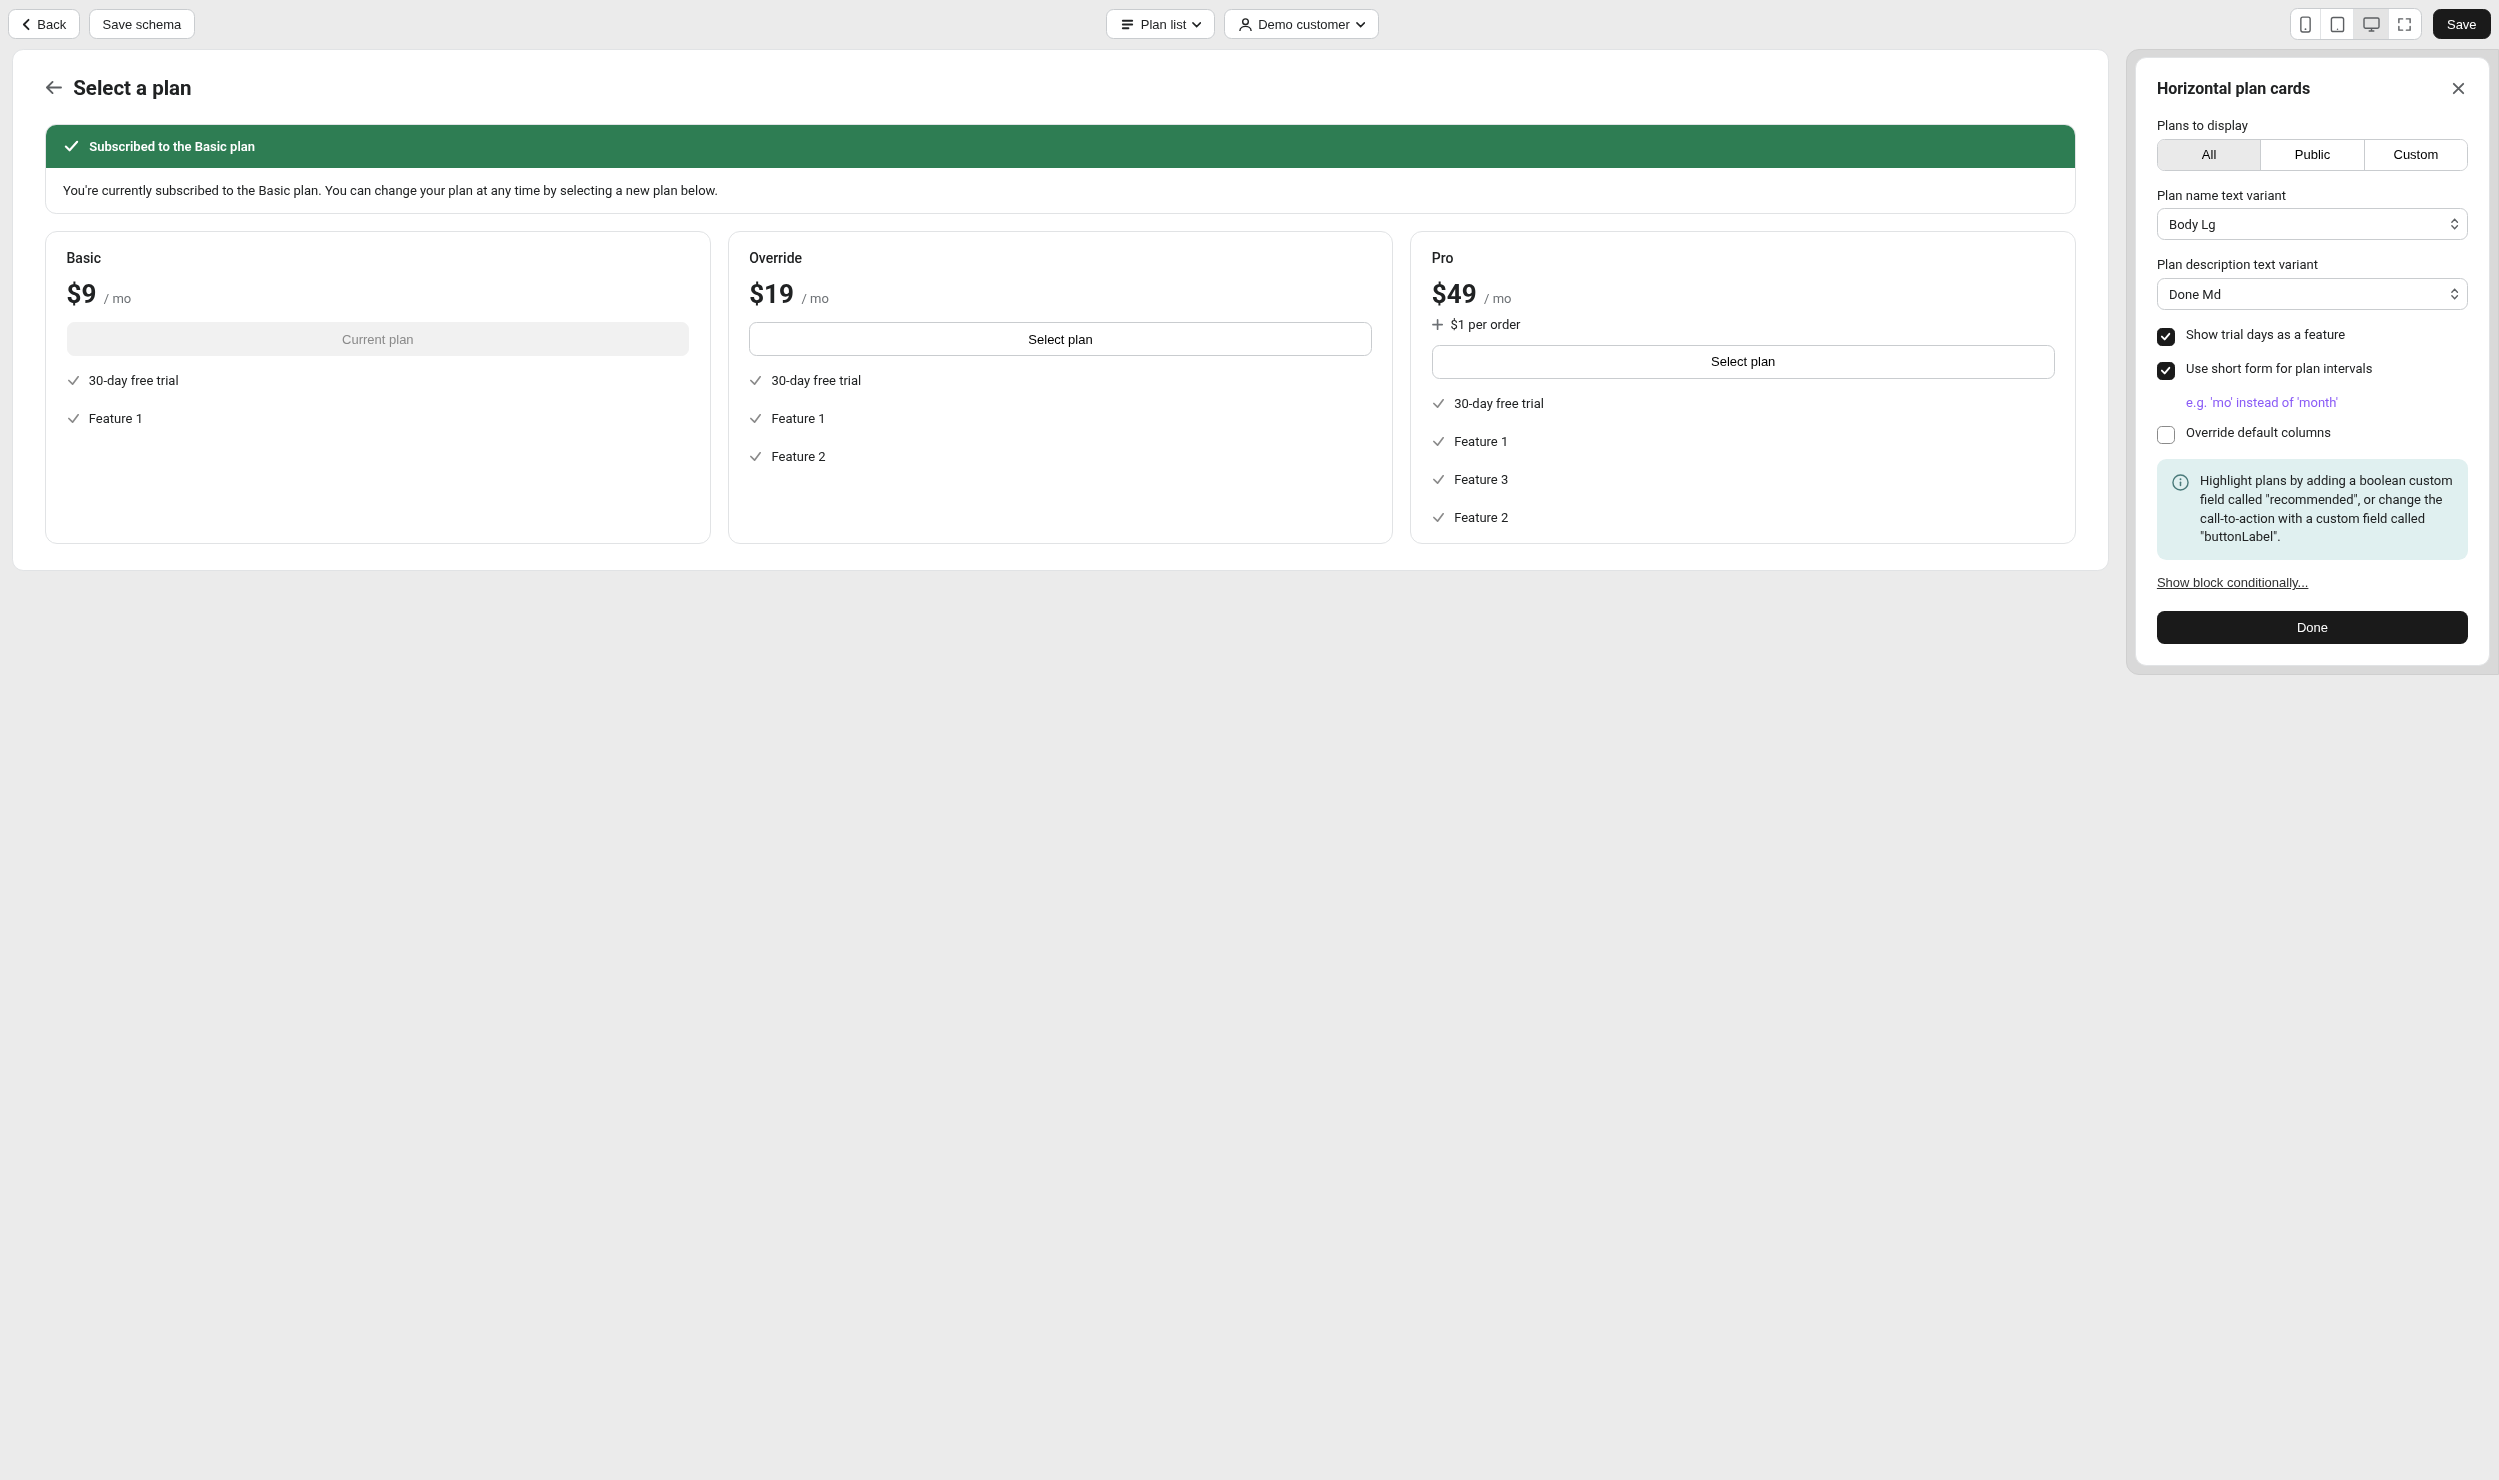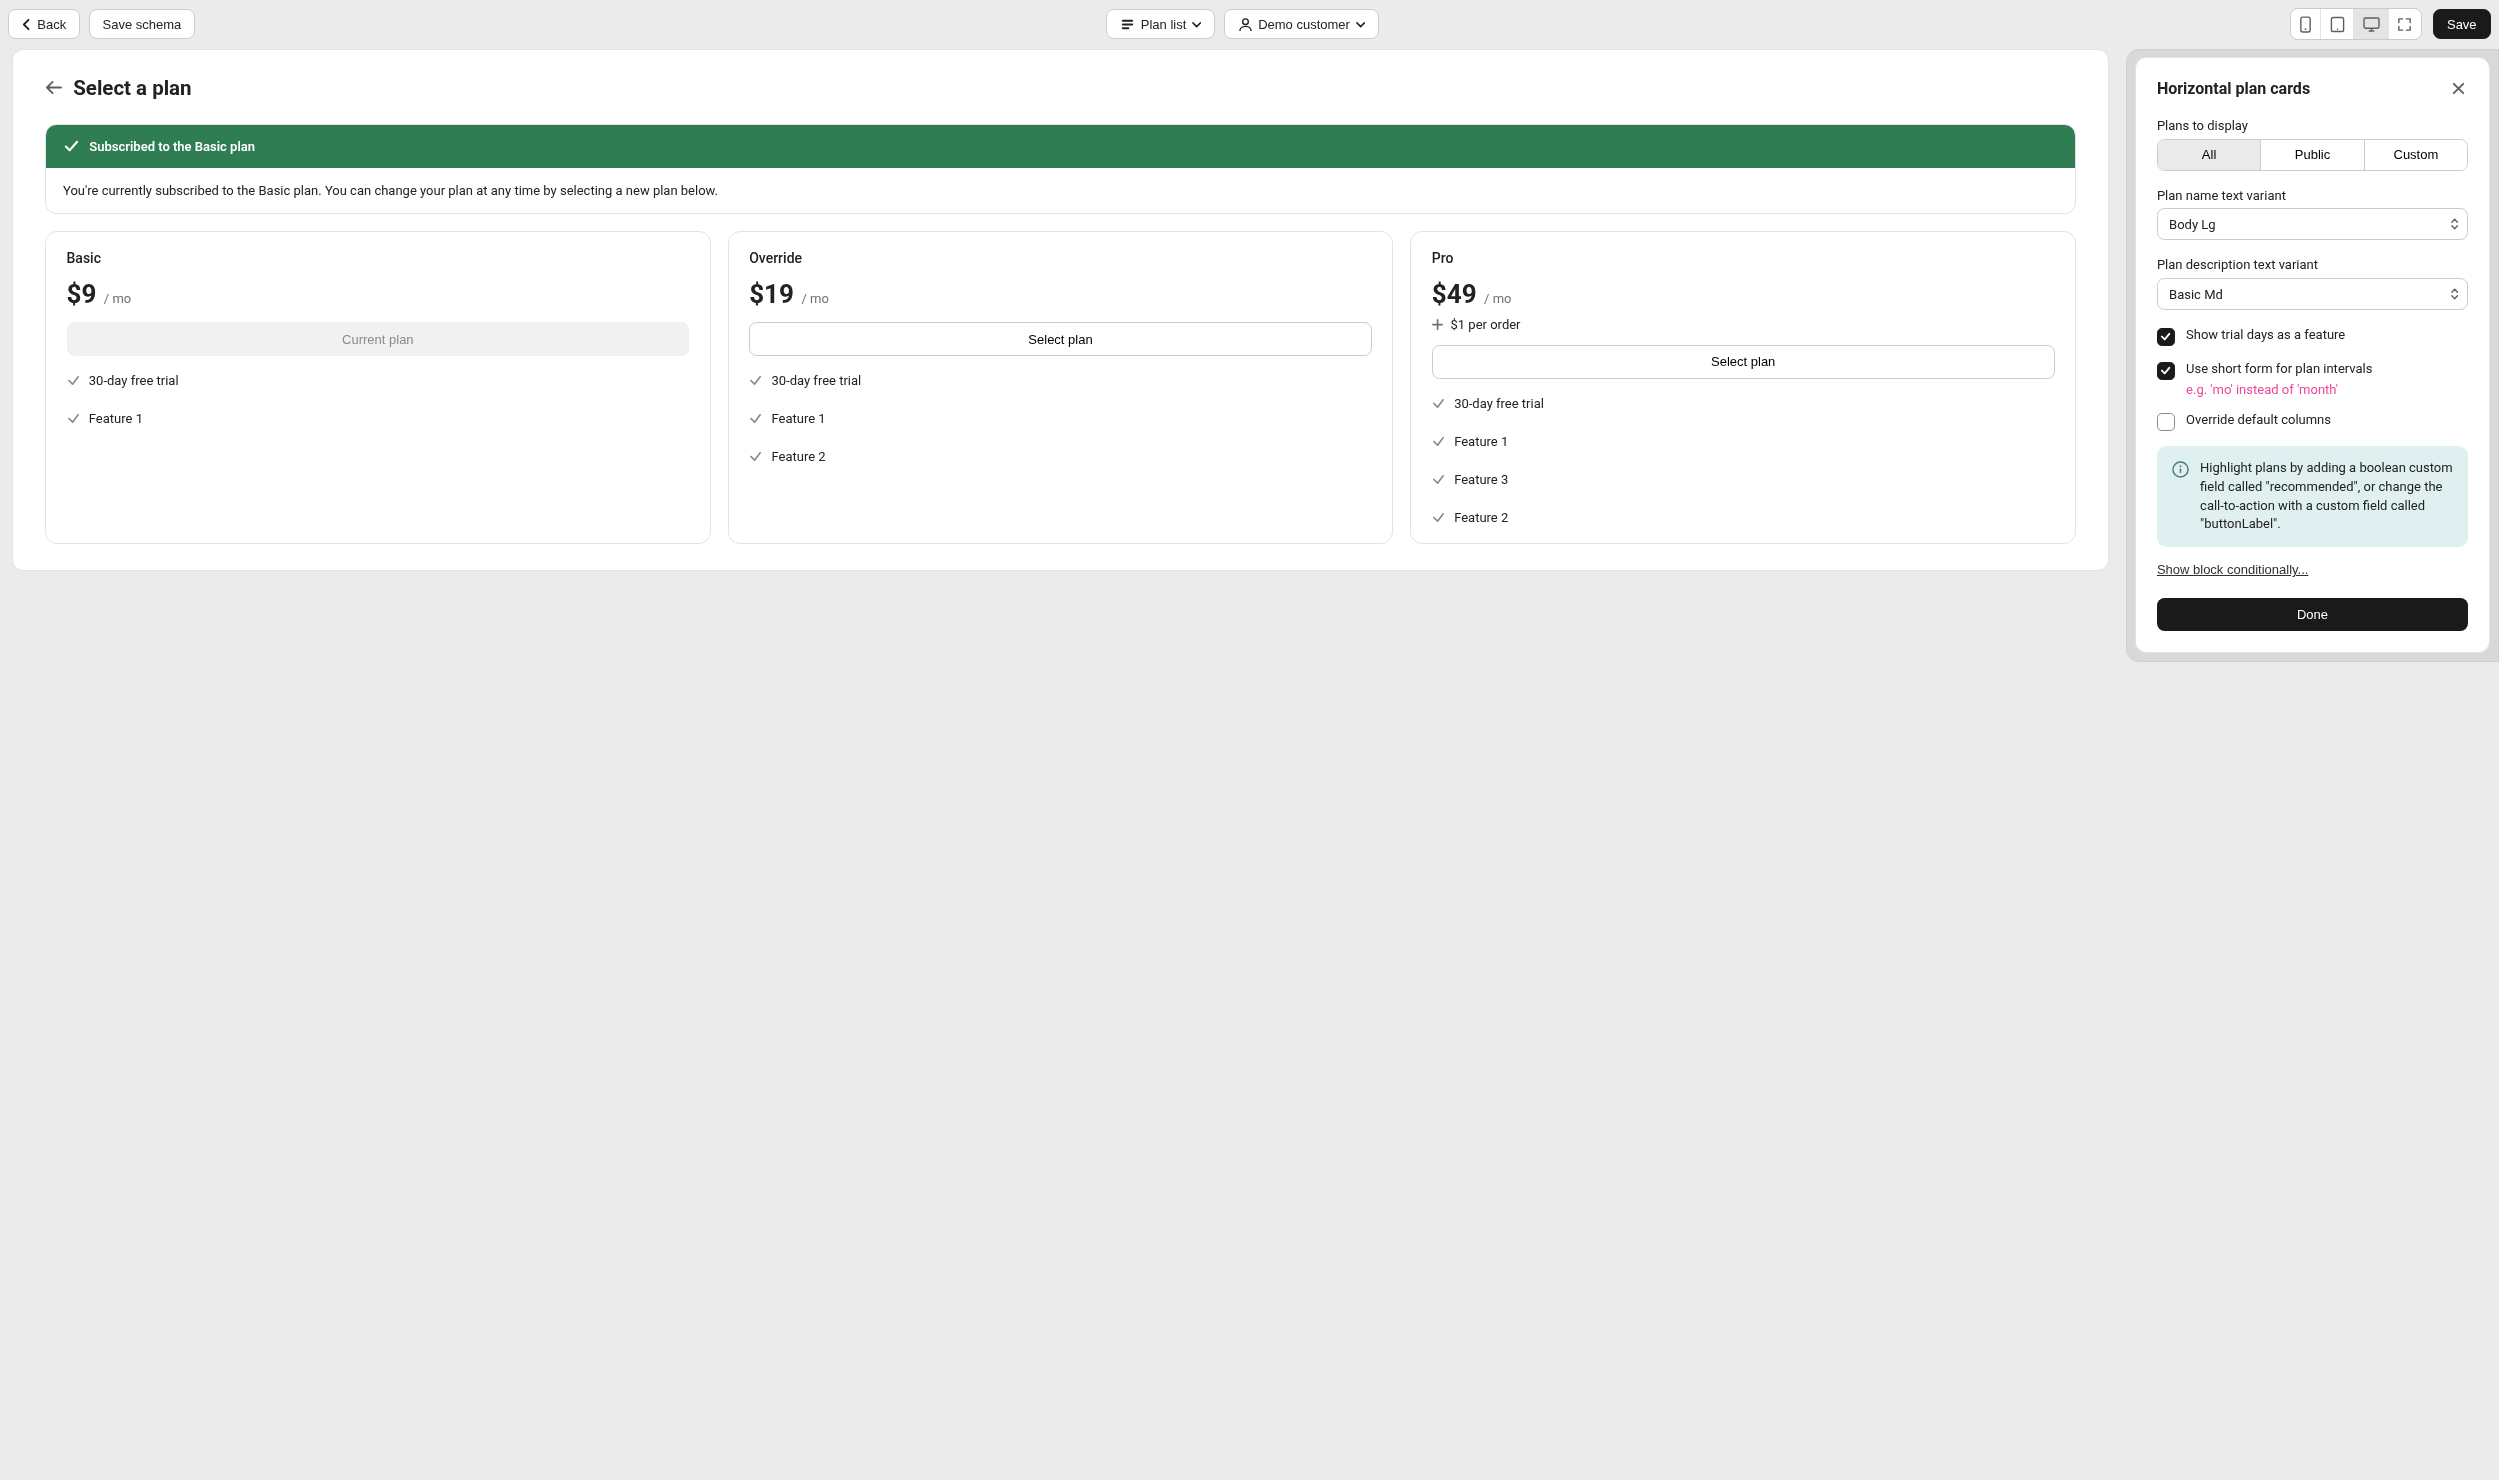--- a/index.html
+++ b/index.html
@@ -266,23 +266,23 @@
     align-items: center;
     justify-content: center;
     margin-top: 0.9px;
   }
   .checkbox.checked {
     background: #1a1a1a;
     border-color: #1a1a1a;
     color: #fff;
   }
   .checkbox-text .sub {
-    color: #ec4899;
-    font-size: 13px;
-    margin-top: 6px;
+    color: #8b5cf6;
+    font-size: 13px;
+    margin-top: 19px;
   }
   .info-banner {
     background: #e0f0f0;
     border-radius: 9.3px;
     padding: 13px 15px;
     display: flex;
     gap: 11.2px;
     font-size: 13px;
     color: #202223;
     line-height: 1.45;
@@ -512,21 +512,21 @@
             <svg width="9.3" height="13" viewBox="0 0 10 14">
                 <path d="M2 5 L5 2 L8 5 M2 9 L5 12 L8 9" stroke="currentColor" stroke-width="1.5" fill="none" stroke-linecap="round"></path>
               </svg>
           </span>
         </div>
       </div>
 
       <div class="field-group">
         <div class="field-label">Plan description text variant</div>
         <div class="select-wrap">
-          <div class="select-field">Basic Md</div>
+          <div class="select-field">Done Md</div>
           <span class="select-caret">
             <svg width="9.3" height="13" viewBox="0 0 10 14">
                 <path d="M2 5 L5 2 L8 5 M2 9 L5 12 L8 9" stroke="currentColor" stroke-width="1.5" fill="none" stroke-linecap="round"></path>
               </svg>
           </span>
         </div>
       </div>
 
 
       <div class="checkbox-row">

